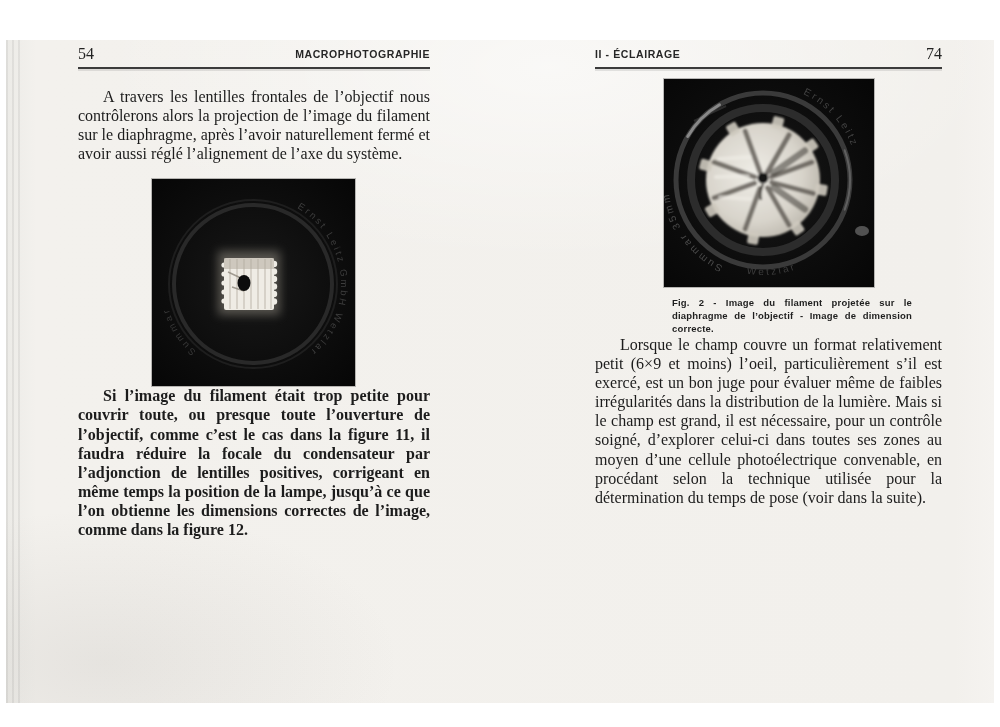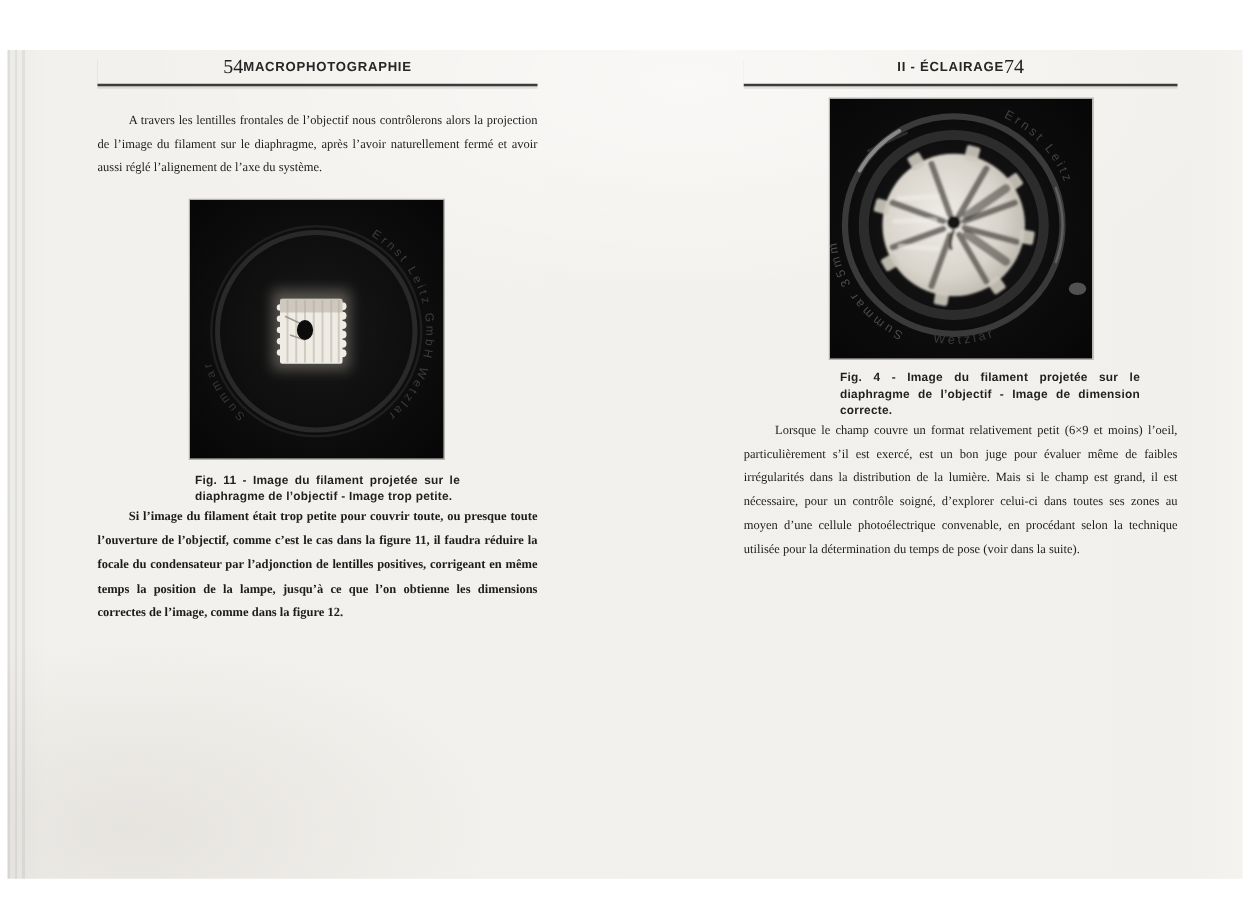--- a/index.html
+++ b/index.html
@@ -18,28 +18,28 @@
   .edge-streaks{
     position:absolute;left:0;top:0;width:14px;height:100%;
     background:repeating-linear-gradient(90deg,
       rgba(110,110,110,.16) 0 2px, rgba(240,240,240,0) 2px 6px);
     opacity:.7;
   }
   .page{position:absolute;top:46px;}
   .page-left{left:78px;width:352px;}
   .page-right{left:595px;width:347px;}
   .pheader{
-    display:flex;justify-content:center;align-items:flex-end;
+    display:flex;justify-content:space-between;align-items:flex-end;
     border-bottom:2px solid #3b3b3b;padding-bottom:5px;
     box-shadow:0 2px 0 rgba(60,60,60,.12);
   }
   .pnum{font:400 16px/16px "Liberation Serif",serif;color:#222;}
   .ptitle{font:700 10.5px/14px "Liberation Sans",sans-serif;letter-spacing:.6px;color:#262626;padding-bottom:1px;}
   p.body{
-    margin:0;font-size:10px;line-height:19.1px;text-align:justify;
+    margin:0;font-size:16px;line-height:19.1px;text-align:justify;
     text-indent:25px;color:#1c1c1c;
   }
   p.first{margin-top:18px;}
   figure{margin:0;padding:0;}
   .fig{display:block;box-shadow:0 0 0 1px rgba(0,0,0,.25);}
   .fig11{margin:16px 0 0 74px;}
   .fig12{margin:10px 0 0 69px;}
   .caption{
     font:700 9.5px/13px "Liberation Sans",sans-serif;color:#1f1f1f;
     text-align:justify;letter-spacing:.2px;
@@ -104,21 +104,20 @@
             <circle cx="72" cy="113" r="2.6"></circle>
           <circle cx="72" cy="122" r="2.6"></circle>
         </g>
         <path d="M78,80 V130 M85,80 V130 M92,80 V130 M99,80 V130 M106,80 V130 M113,80 V130 M119,80 V130" stroke="#c9c3b8" stroke-width="1.6" opacity=".8"></path>
         <rect x="72" y="79" width="50" height="11" fill="#b2ac9f" opacity=".55"></rect>
         <path d="M76,93 l15,7 M80,108 l12,4" stroke="#8f897e" stroke-width="1.4" opacity=".8"></path>
         <ellipse cx="92" cy="104" rx="6.5" ry="8" fill="#0c0c0c"></ellipse>
       </g>
     </svg>
   </figure>
-  <div class="caption cap11">Fig. 11 - Image du filament projetée sur le diaphragme de l’objectif - Image trop petite.</div>
 
   <p class="body after11">Si l’image du filament était trop petite pour couvrir toute, ou presque toute l’ouverture de l’objectif, comme c’est le cas dans la figure 11, il faudra réduire la focale du condensateur par l’adjonction de lentilles positives, corrigeant en même temps la position de la lampe, jusqu’à ce que l’on obtienne les dimensions correctes de l’image, comme dans la figure 12.</p>
 </div>
 
 <div class="page page-right">
   <div class="pheader">
     <span class="ptitle">II - ÉCLAIRAGE</span>
     <span class="pnum">74</span>
   </div>
 
@@ -227,16 +226,16 @@
           <line x1="55" y1="80" x2="86" y2="78"></line>
           <line x1="52" y1="98" x2="84" y2="97"></line>
           <line x1="56" y1="118" x2="86" y2="120"></line>
         </g>
         <circle cx="99" cy="99" r="5.5" fill="#141414"></circle>
         <path d="M99,105 q-4,9 -2,16" stroke="#3a3732" stroke-width="2.5" fill="none" opacity=".8"></path>
       </g>
       <ellipse cx="198" cy="152" rx="7" ry="5" fill="#8c8c8c" opacity=".55"></ellipse>
     </svg>
   </figure>
-  <div class="caption cap12">Fig. 4 - Image du filament projetée sur le diaphragme de l’objectif - Image de dimension correcte.</div>
+  <div class="caption cap12">Fig. 2 - Image du filament projetée sur le diaphragme de l’objectif - Image de dimension correcte.</div>
 
   <p class="body after12">Lorsque le champ couvre un format relativement petit (6×9 et moins) l’oeil, particulièrement s’il est exercé, est un bon juge pour évaluer même de faibles irrégularités dans la distribution de la lumière. Mais si le champ est grand, il est nécessaire, pour un contrôle soigné, d’explorer celui-ci dans toutes ses zones au moyen d’une cellule photoélectrique convenable, en procédant selon la technique utilisée pour la détermination du temps de pose (voir dans la suite).</p>
 </div>
 
 </body></html>

